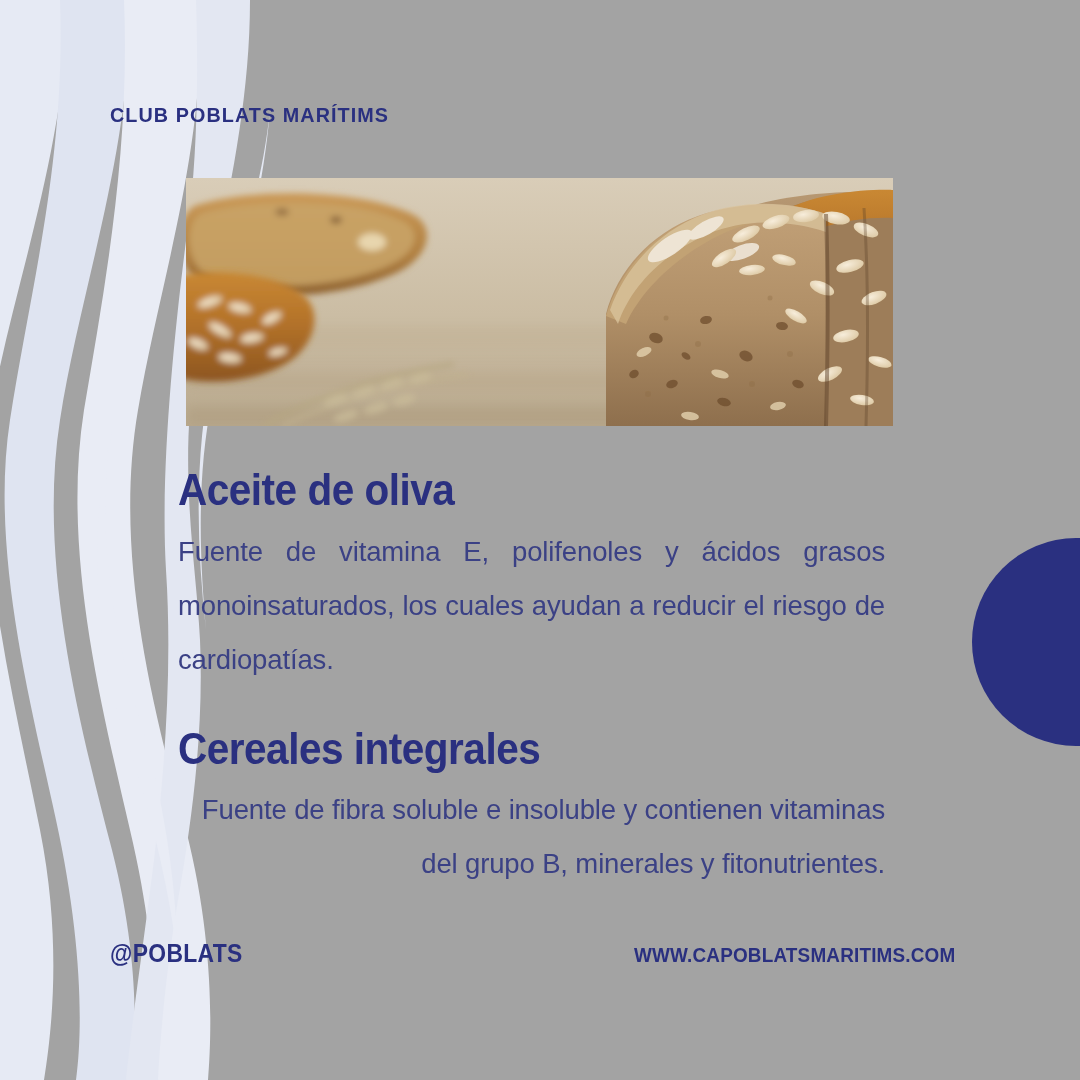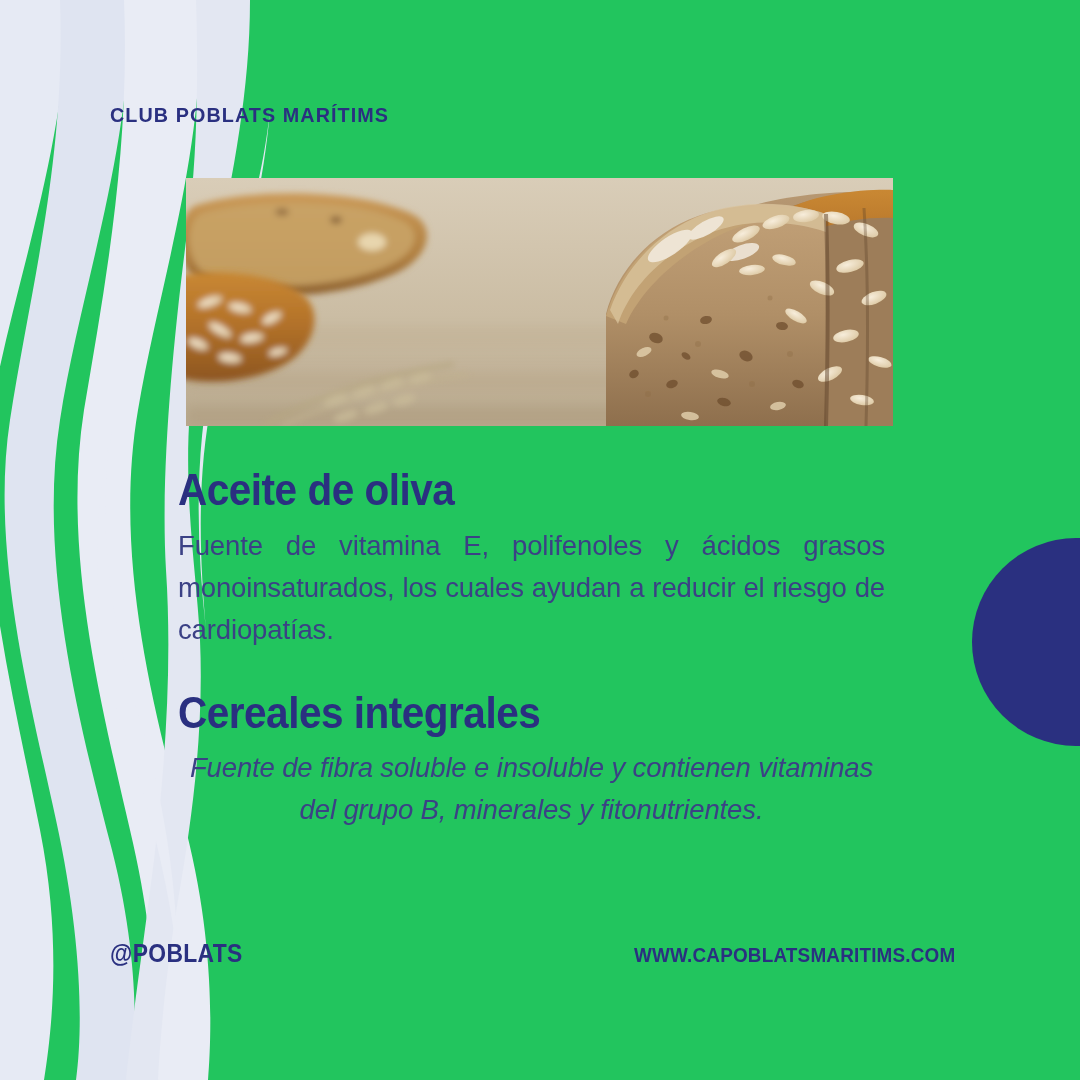--- a/index.html
+++ b/index.html
@@ -11,21 +11,21 @@
     height: 1080px;
     background: #f0f0f6;
     font-family: "Liberation Sans", sans-serif;
     overflow: hidden;
   }
 
   #poster {
     position: relative;
     width: 1080px;
     height: 1080px;
-    background: #22c55e;
+    background: #a3a3a3;
     overflow: hidden;
   }
 
   
   #bg-waves {
     position: absolute;
     inset: 0;
     width: 1080px;
     height: 1080px;
     pointer-events: none;
@@ -87,26 +87,26 @@
     margin: 0;
     transform: scaleX(0.9);
     transform-origin: left center;
     white-space: nowrap;
   }
 
   .section-body {
     font-size: 27.5px;
     font-weight: 400;
     color: #3b4185;
-    line-height: 42px;
+    line-height: 54px;
     margin: 11px 0 0 0;
     letter-spacing: -0.005em;
   }
   .section-body.justified { text-align: justify; }
-  .section-body.left { text-align: center; font-style: italic; }
+  .section-body.left { text-align: right; }
 
   .section-block + .section-block { margin-top: 38px; }
 
   .footer-left {
     position: absolute;
     left: 110px;
     top: 938px;
     font-size: 26px;
     font-weight: 700;
     color: #2a3080;

